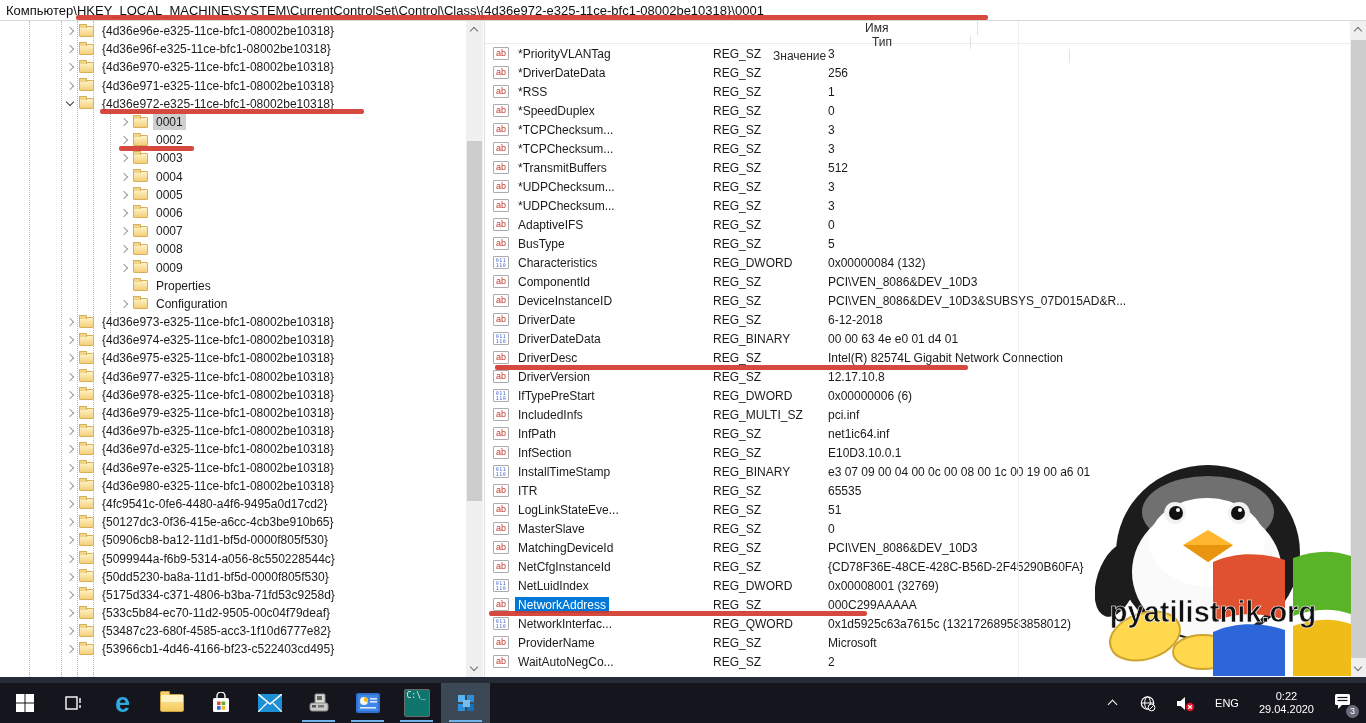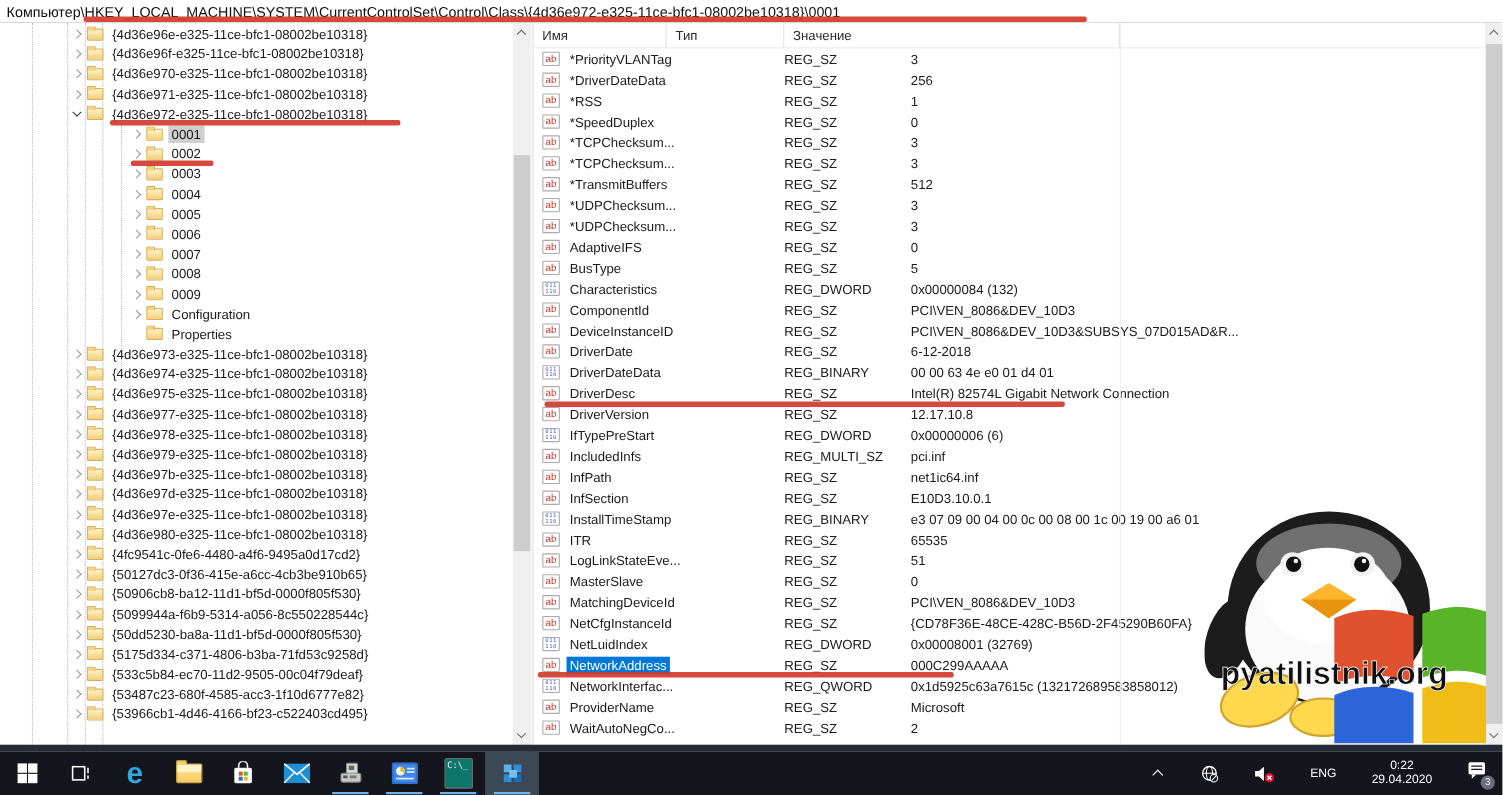--- a/index.html
+++ b/index.html
@@ -39,21 +39,21 @@
   .sbar .btn::after { content:""; position:absolute; left:5px; width:5px; height:5px;
     border-right:1.4px solid #6e6e6e; border-top:1.4px solid #6e6e6e; }
   .sbar .btn.up::after   { top:7px; transform:rotate(-45deg); }
   .sbar .btn.down::after { top:4px; transform:rotate(135deg); }
   .sbar .thumb { position:absolute; left:1px; width:15px; background:#cdcdcd; }
 
   
   .values-pane { position:absolute; left:484px; top:21px; width:866px; height:656px;
     background:#fff; overflow:hidden; font-size:12px; }
   .vhead { display:flex; height:23px; align-items:center; color:#2b2b2b;
-    border-bottom:1px solid #ececec; }
+    border-bottom:1px solid #ececec;flex-direction:column; }
   .vhead .hc { height:23px; display:flex; align-items:center; padding-left:8px;
     border-right:1px solid #e2e2e2; }
   .hc.c-name { width:121px; } .hc.c-type { width:107px; } .hc.c-val { width:305px; }
   .hc.c-fill { flex:1; border-right:none; }
   .vrow { height:19px; display:flex; align-items:center; white-space:nowrap; color:#1a1a1a; }
   .vrow .cell { display:flex; align-items:center; }
   .cell.c-name { width:228px; padding-left:8px; }
   .cell.c-val  { padding-left:8px; }
   .regicon { width:16px; height:13px; flex:0 0 16px; margin-right:6px; border:1px solid #ababab;
     background:#fff; text-align:center; font-weight:normal; border-radius:1px; }
@@ -71,21 +71,21 @@
   .watermark { position:absolute; left:1095px; top:450px; width:258px; height:226px; z-index:20; }
 
   
   .bottom-strip { position:absolute; left:0; top:677px; width:1366px; height:6px; background:#262b36; }
   .taskbar { position:absolute; left:0; top:683px; width:1366px; height:40px; background:#15151d;
     display:flex; align-items:stretch; z-index:50; }
   .tbtn { width:49px; display:flex; align-items:center; justify-content:center; position:relative; }
   .tbtn.running::after { content:""; position:absolute; left:8px; right:8px; bottom:1px; height:2px;
     background:#6fb3e8; }
   .tbtn.active { background:#3c4856; }
-  .tray { margin-left:auto; display:flex; align-items:center; gap:32px; padding-right:14px;
+  .tray { margin-left:auto; display:flex; align-items:center; gap:20px; padding-right:14px;
     color:#fff; }
   .tray-chev { width:12px; height:12px; position:relative; }
   .tray-chev::after { content:""; position:absolute; left:2px; top:4px; width:6px; height:6px;
     border-left:1.5px solid #fff; border-top:1.5px solid #fff; transform:rotate(45deg); }
   .tray-txt { font-size:11px; }
   .clock { font-size:11px; line-height:13px; text-align:center; }
 </style>
 </head>
 <body>
 
@@ -164,28 +164,28 @@
         <span class="chev"></span>
         <span class="folder"></span>
         <span class="tlabel">0008</span>
       </div>
       <div class="trow lvl2">
         <span class="chev"></span>
         <span class="folder"></span>
         <span class="tlabel">0009</span>
       </div>
       <div class="trow lvl2">
+        <span class="chev none"></span>
+        <span class="folder"></span>
+        <span class="tlabel">Properties</span>
+      </div>
+      <div class="trow lvl2">
         <span class="chev"></span>
         <span class="folder"></span>
         <span class="tlabel">Configuration</span>
-      </div>
-      <div class="trow lvl2">
-        <span class="chev none"></span>
-        <span class="folder"></span>
-        <span class="tlabel">Properties</span>
       </div>
       <div class="trow lvl1">
         <span class="chev"></span>
         <span class="folder"></span>
         <span class="tlabel">{4d36e973-e325-11ce-bfc1-08002be10318}</span>
       </div>
       <div class="trow lvl1">
         <span class="chev"></span>
         <span class="folder"></span>
         <span class="tlabel">{4d36e974-e325-11ce-bfc1-08002be10318}</span>

